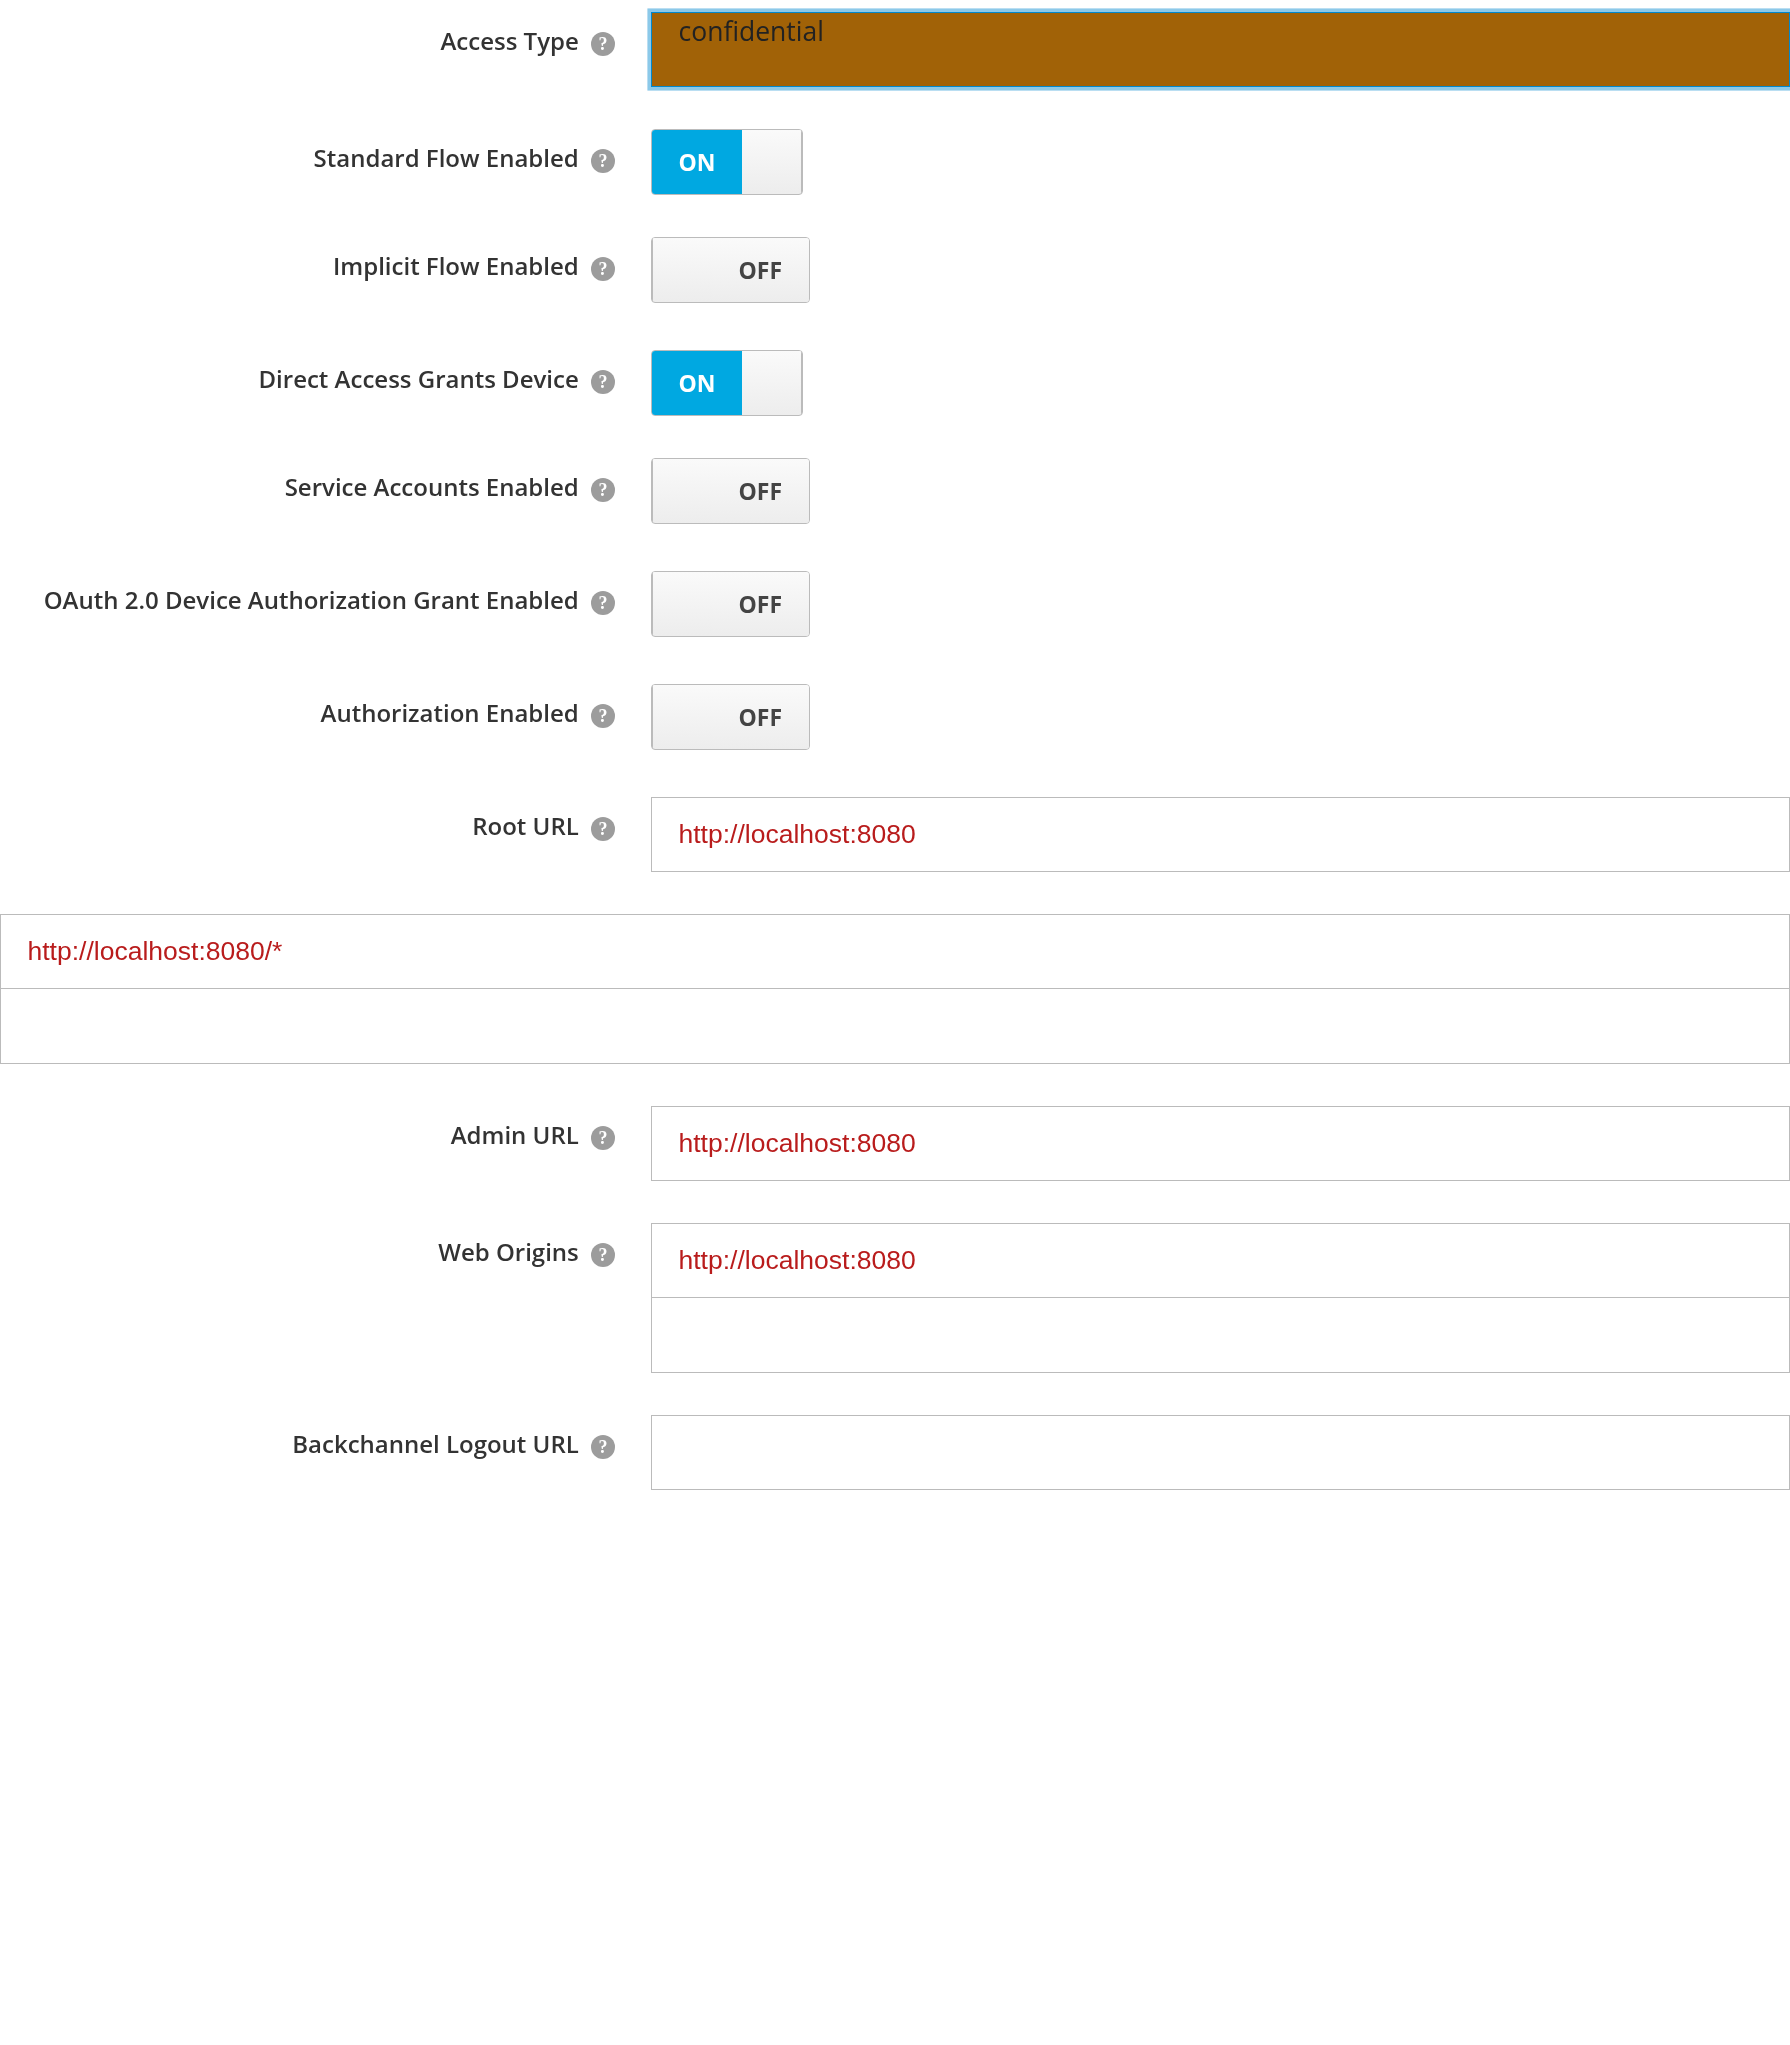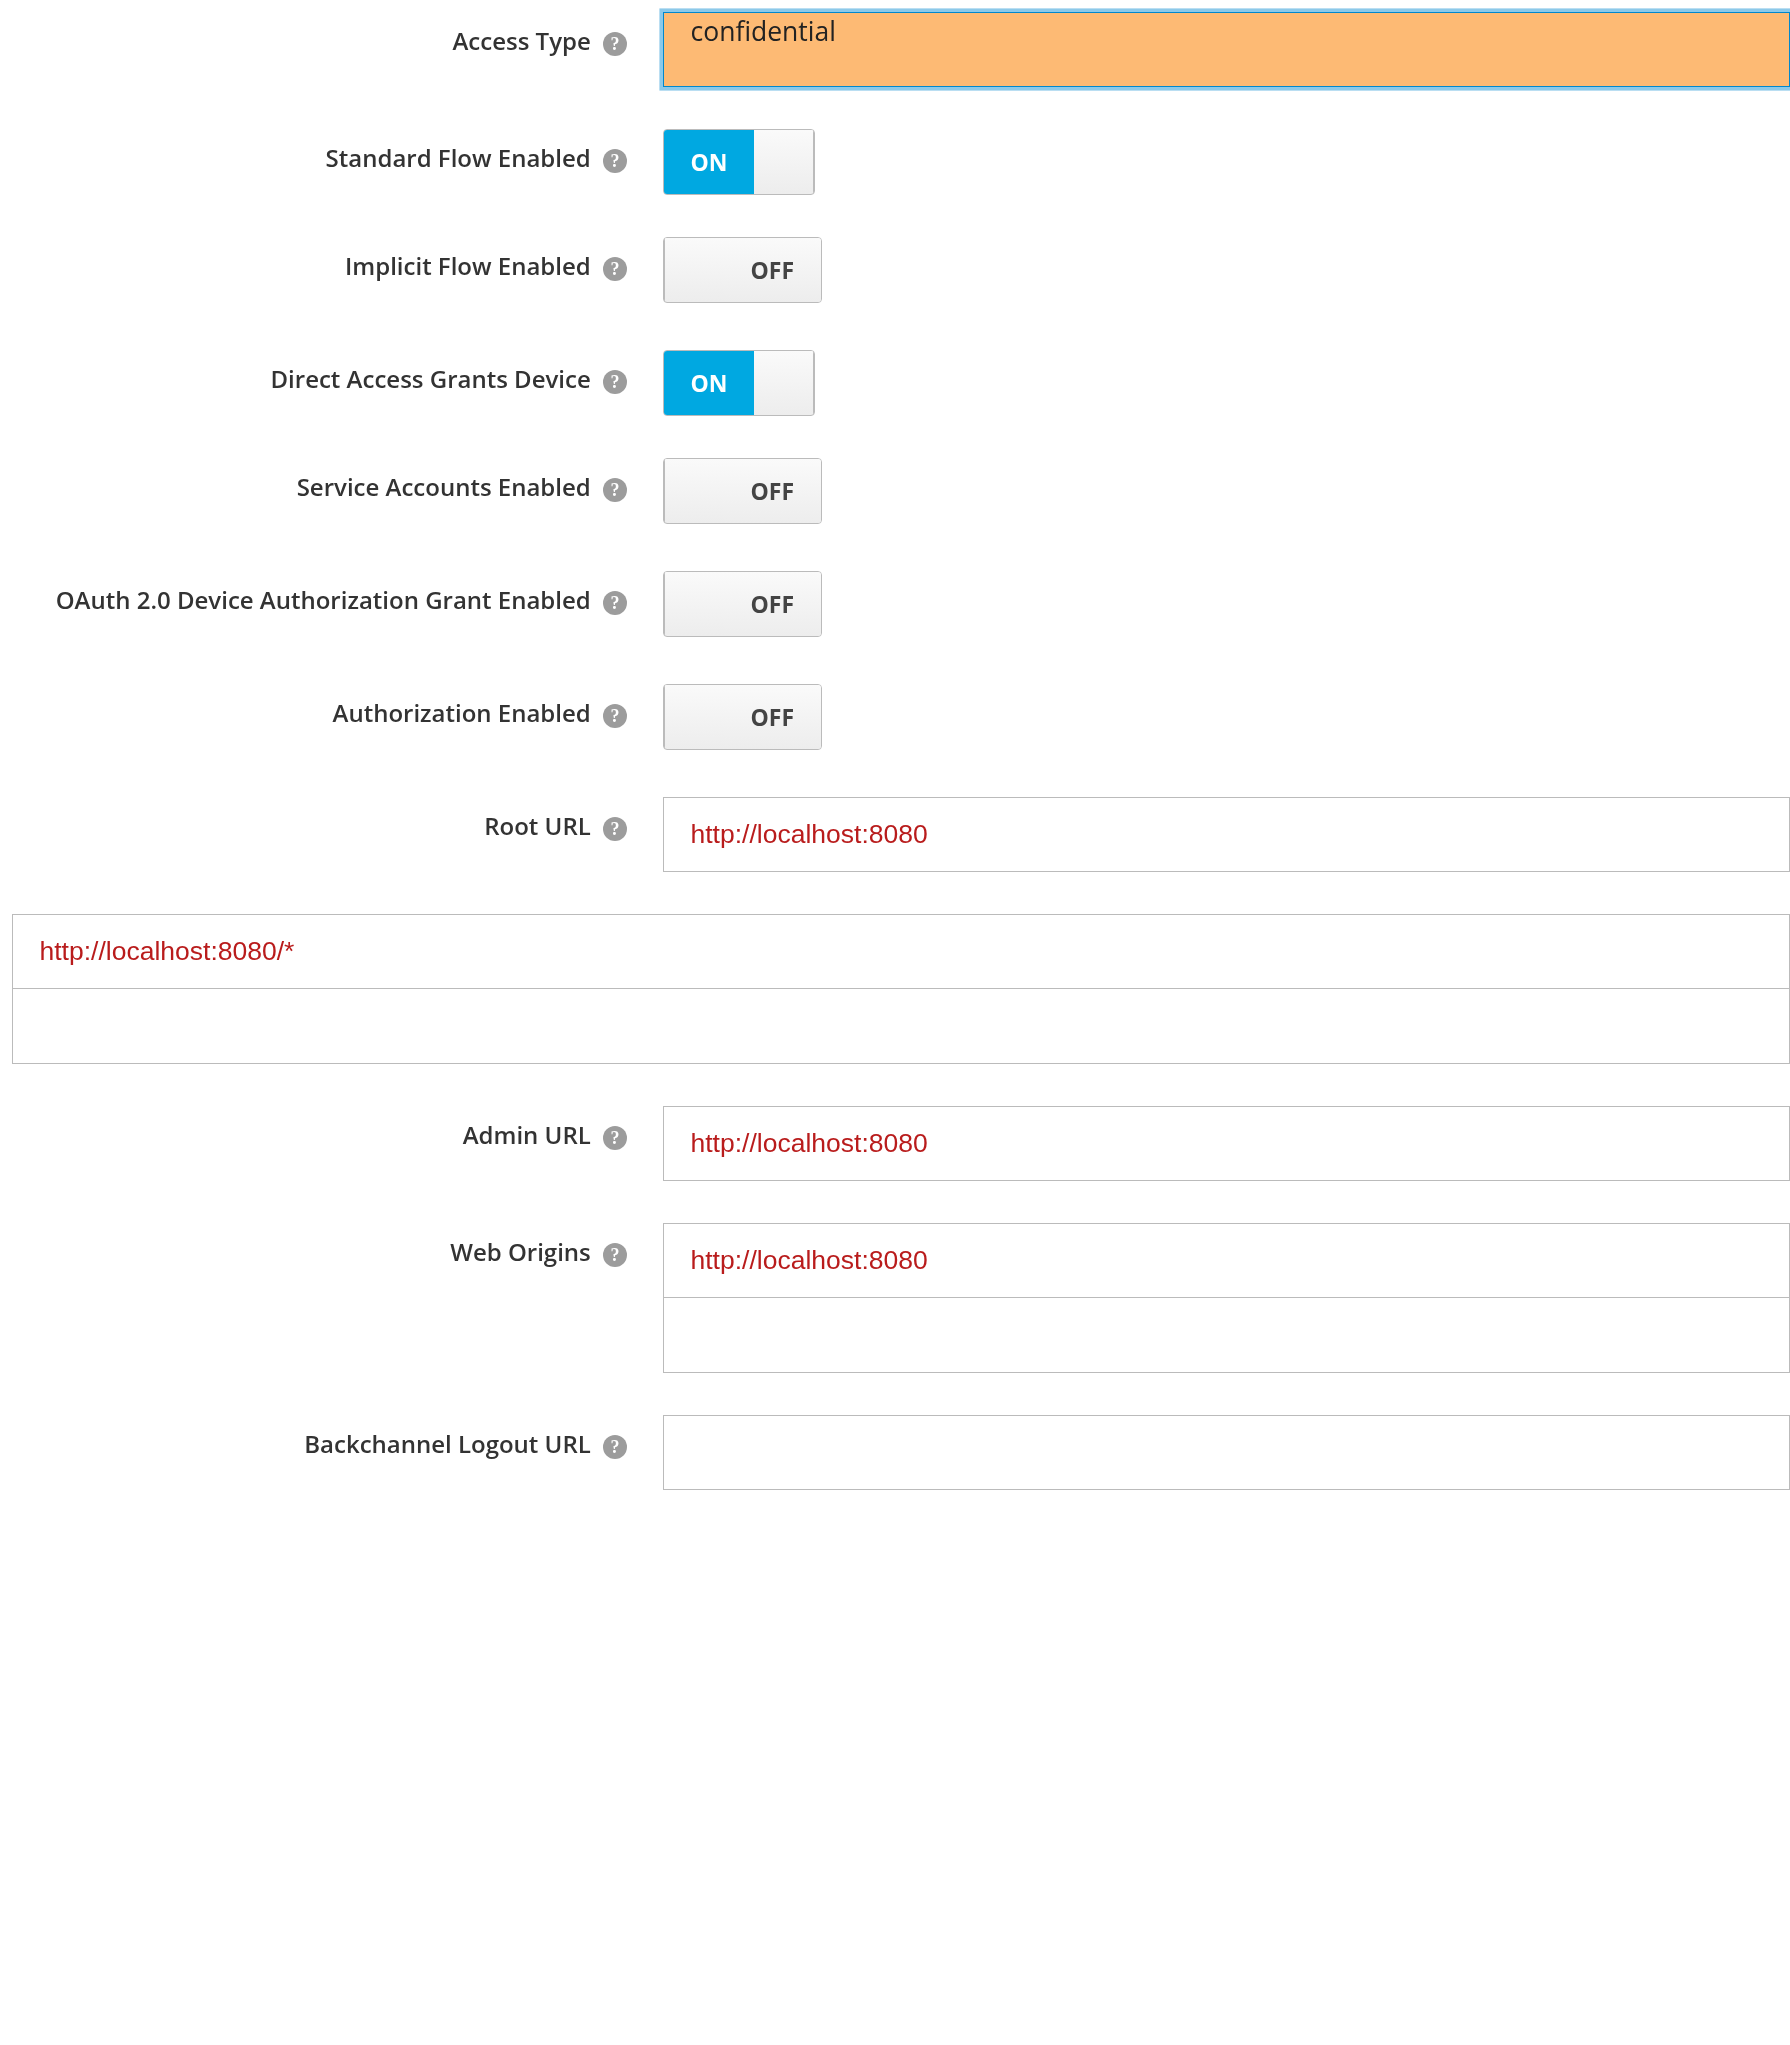--- a/index.html
+++ b/index.html
@@ -4,21 +4,21 @@
 <style>
   * { box-sizing: border-box; }
   html, body {
     margin: 0;
     padding: 0;
     font-family: "Open Sans", "Helvetica Neue", Helvetica, Arial, sans-serif;
     color: #333;
     background: #fff;
     font-size: 24px;
   }
-  .form { padding-top: 12px; margin-left: 12px; }
+  .form { padding-top: 12px; }
   .form-row {
     display: flex;
     align-items: flex-start;
     margin-bottom: 42px;
   }
   .label-col {
     width: 651px;
     flex-shrink: 0;
     text-align: right;
     padding-right: 36px;
@@ -52,21 +52,21 @@
   }
   .select-wrap {
     position: relative;
   }
   .select {
     width: 100%;
     height: 75px;
     padding: 0 26.5px;
     font-size: 26.5px;
     border: 1.8px solid #bbb;
-    background: #fdba74;
+    background: #a16207;
     color: #222;
     outline: none;
   }
   .select.focused {
     border: 1.8px solid #0088ce;
     box-shadow: 0 0 0 3.6px rgba(0,136,206,0.45);
   }
   .input {
     width: 100%;
     height: 75px;

